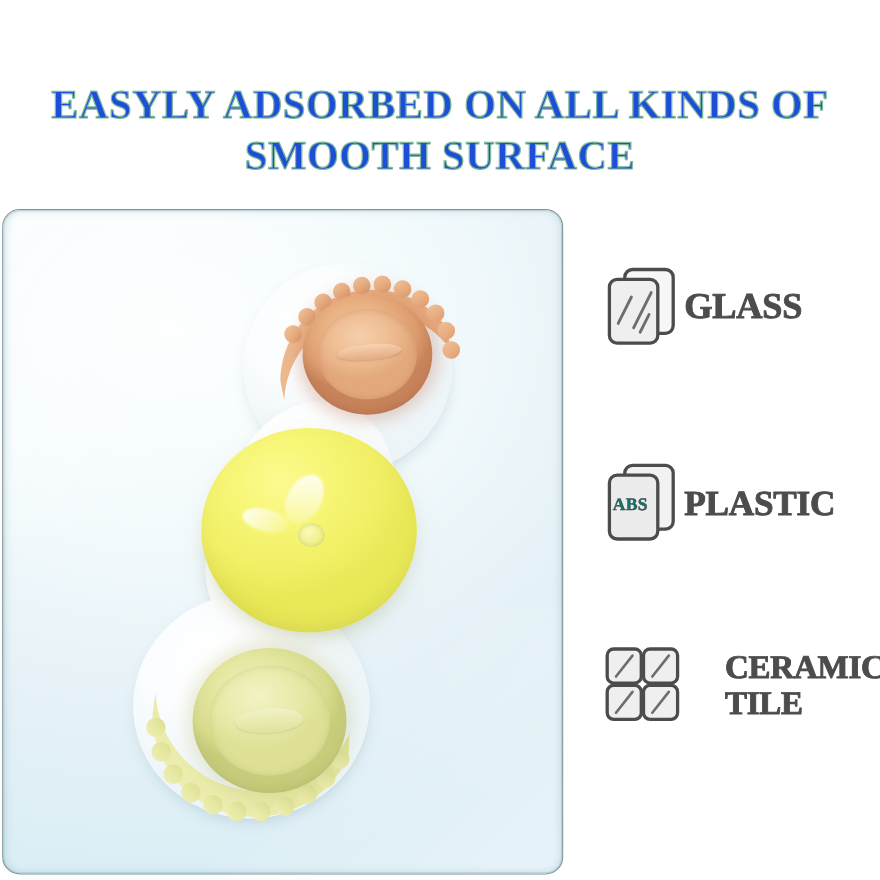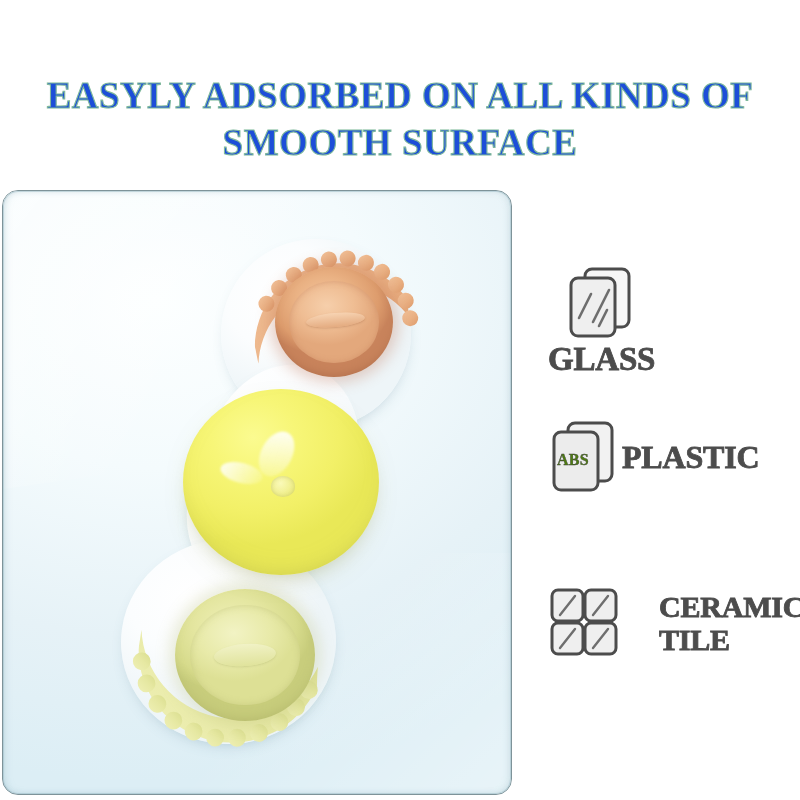--- a/index.html
+++ b/index.html
@@ -241,21 +241,21 @@
     height: 605px;
   }
 
   .feature {
     position: absolute;
     left: 0;
     display: flex;
     align-items: center;
     gap: 0px;
   }
-  .feature-glass   { top: 74px; flex-direction: column; }
+  .feature-glass   { top: 50px; }
   .feature-plastic { top: 228px; }
   .feature-ceramic { top: 394px; gap: 37px; }
 
   .feature-icon {
     flex: 0 0 auto;
     width: 74px;
     height: 78px;
     position: relative;
   }
   .feature-icon svg { display: block; }
@@ -274,21 +274,21 @@
   .feature-plastic .feature-label { font-size: 32px; }
   .feature-ceramic .feature-label { font-size: 30px; line-height: 33px; }
 
   .abs-text {
     position: absolute;
     left: 9px;
     top: 33px;
     font-family: "Liberation Serif", "DejaVu Serif", serif;
     font-weight: bold;
     font-size: 16px;
-    color: #4d7c0f;
+    color: #0f766e;
     letter-spacing: 0.3px;
     -webkit-text-stroke: 0.4px #3f3f3f;
   }
 </style>
 </head>
 <body>
 
 <div class="page">
 
   <div class="headline">EASYLY ADSORBED ON ALL KINDS OF

